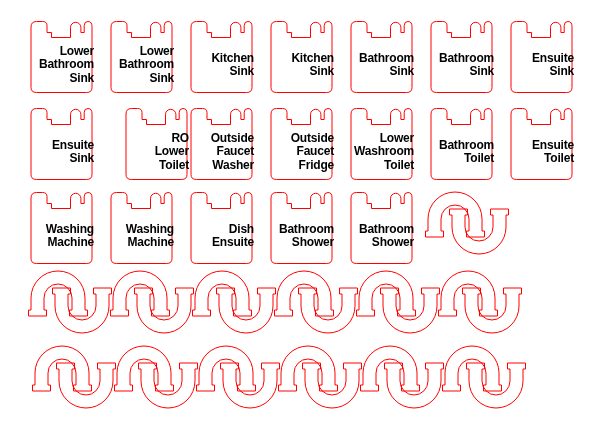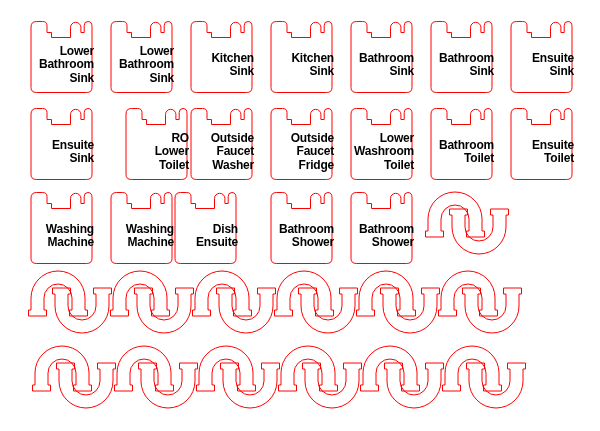--- a/index.html
+++ b/index.html
@@ -460,21 +460,21 @@
            Q 64 75.5 58.5 75.5
            L 8.5 75.5
            Q 3 75.5 3 70.5
            Z"></path>
     </svg>
     <div class="tag-label">
         <div>Washing</div>
         <div>Machine</div>
       </div>
   </div>
-    <div class="tag" style="left: 172px; top: 188px;">
+    <div class="tag" style="left: 188px; top: 188px;">
     <svg width="67" height="78" viewBox="0 0 67 78">
       <path class="tag-outline-path" d="M 3 10
            Q 3 4.5 8.5 4.5
            L 14.5 4.5
            Q 19 4.5 19 8.5
            L 19 15.5 L 23.5 15.5 L 23.5 20.5
            L 42.5 20.5
            L 42.5 10.5
            A 5.2 5.2 0 0 1 52.9 10.5
            L 52.9 15.5 L 56.2 15.5

